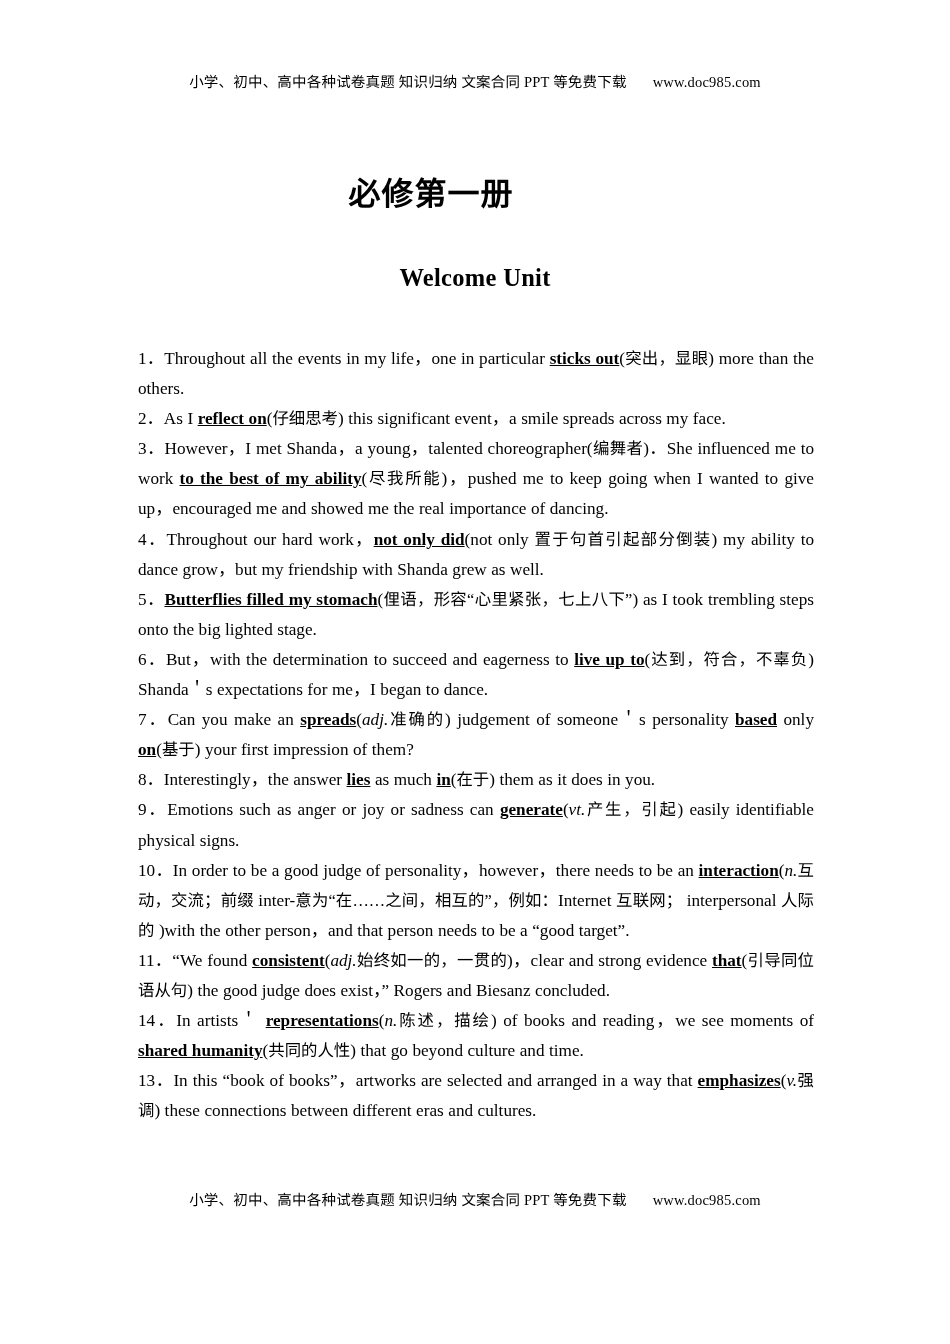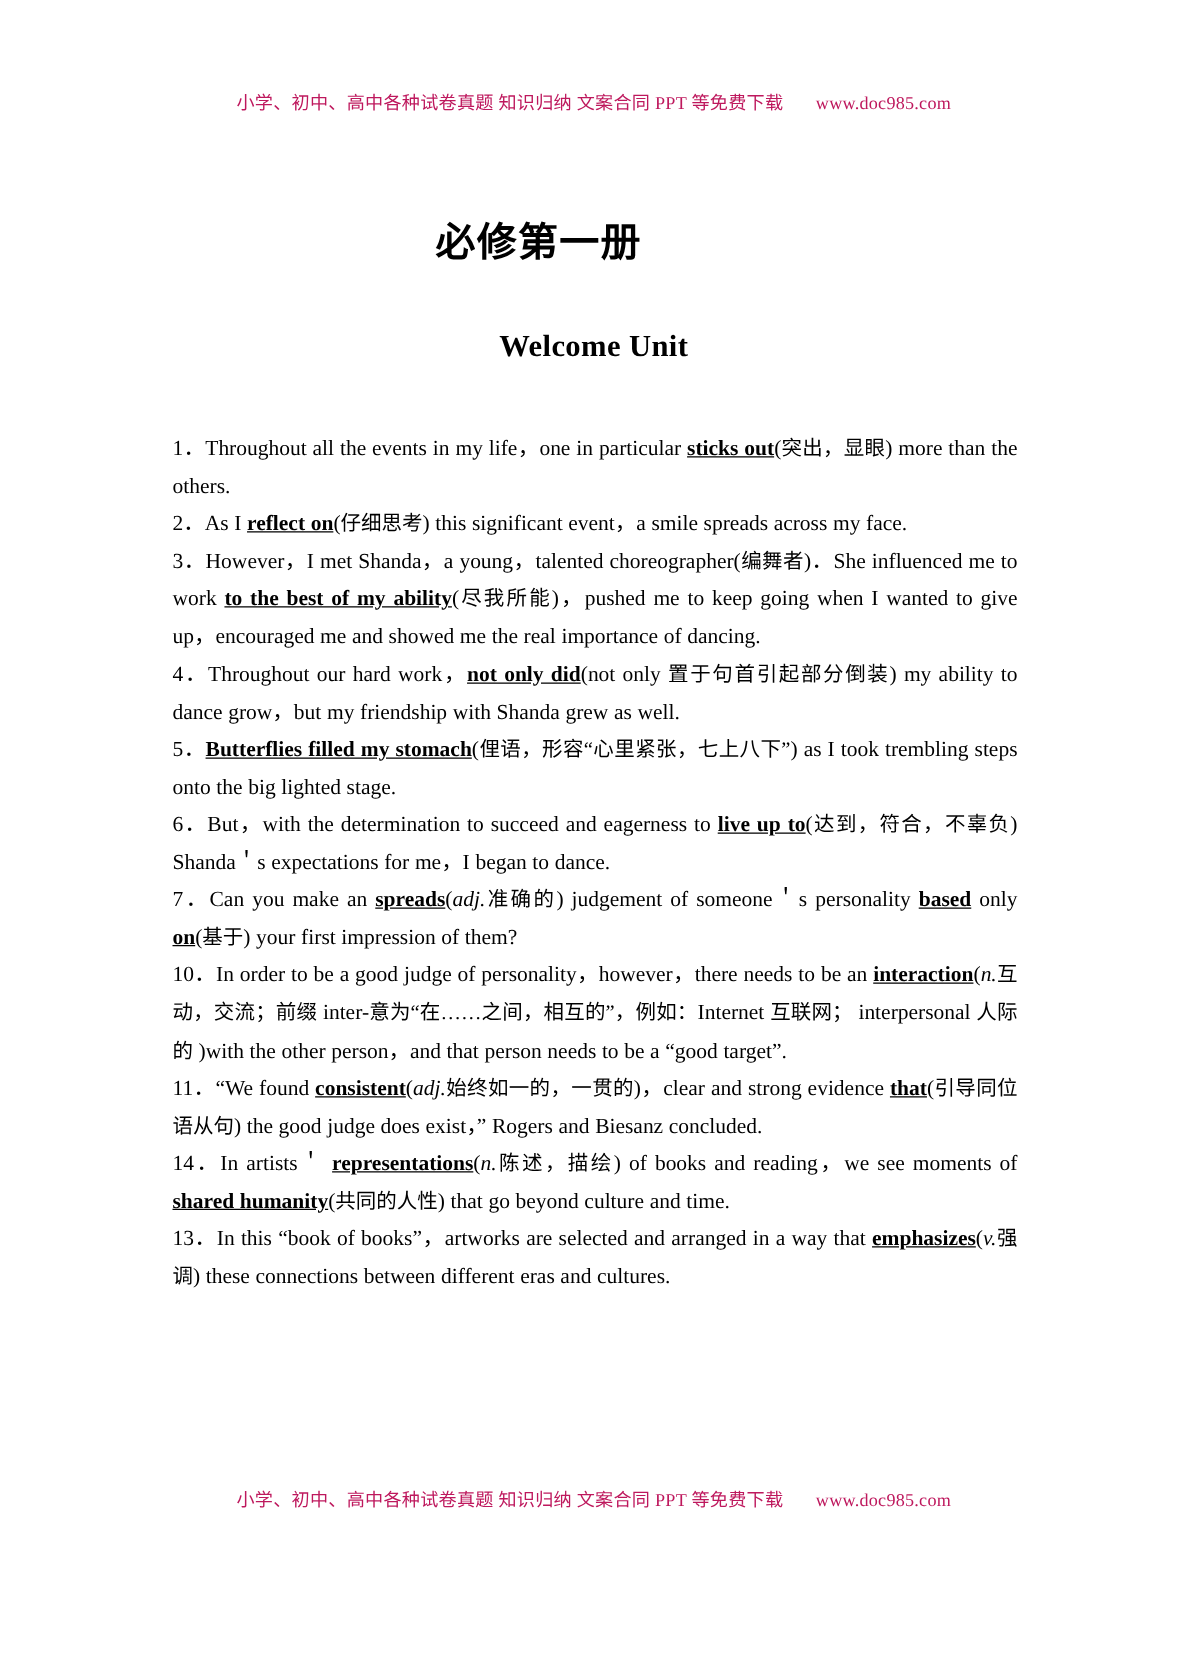--- a/index.html
+++ b/index.html
@@ -25,21 +25,21 @@
   }
 
   
   .running-line {
     position: absolute;
     left: 0;
     width: 950px;
     text-align: center;
     font-size: 14.5px;
     letter-spacing: 0.2px;
-    color: #be185d;
+    color: #000000;
     white-space: nowrap;
   }
   .running-line .gap {
     display: inline-block;
     width: 26px;
   }
   .running-head { top: 70px; }
   .running-foot { top: 1188px; }
 
   
@@ -117,21 +117,23 @@
     <p class="item"><span class="num">3．</span>However，I met Shanda，a young，talented choreographer(<span class="cn">编舞者</span>)．She influenced me to work <b>to the best of my ability</b>(<span class="cn">尽我所能</span>)，pushed me to keep going when I wanted to give up，encouraged me and showed me the real importance of dancing.</p>
 
     <p class="item"><span class="num">4．</span>Throughout our hard work，<b>not only did</b>(not only <span class="cn">置于句首引起部分倒装</span>) my ability to dance grow，but my friendship with Shanda grew as well.</p>
 
     <p class="item"><span class="num">5．</span><b>Butterflies filled my stomach</b>(<span class="cn">俚语，形容“心里紧张，七上八下”</span>) as I took trembling steps onto the big lighted stage.</p>
 
     <p class="item"><span class="num">6．</span>But，with the determination to succeed and eagerness to <b>live up to</b>(<span class="cn">达到，符合，不辜负</span>) Shanda＇s expectations for me，I began to dance.</p>
 
     <p class="item"><span class="num">7．</span>Can you make an <b>spreads</b>(<i class="pos">adj.</i><span class="cn">准确的</span>) judgement of someone＇s personality <b>based</b> only <b>on</b>(<span class="cn">基于</span>) your first impression of them?</p>
 
+    <p class="item"><span class="num">8．</span>Interestingly，the answer <b>lies</b> as much <b>in</b>(<span class="cn">在于</span>) them as it does in you.</p>
 
+    <p class="item"><span class="num">9．</span>Emotions such as anger or joy or sadness can <b>generate</b>(<i class="pos">vt.</i><span class="cn">产生，引起</span>) easily identifiable physical signs.</p>
 
     <p class="item"><span class="num">10．</span>In order to be a good judge of personality，however，there needs to be an <b>interaction</b>(<i class="pos">n.</i><span class="cn">互动，交流；前缀</span> inter-<span class="cn">意为“在……之间，相互的”，例如：</span>Internet <span class="cn">互联网；</span> interpersonal <span class="cn">人际的</span> )with the other person，and that person needs to be a “good target”.</p>
 
     <p class="item"><span class="num">11．</span>“We found <b>consistent</b>(<i class="pos">adj.</i><span class="cn">始终如一的，一贯的</span>)，clear and strong evidence <b>that</b>(<span class="cn">引导同位语从句</span>) the good judge does exist，” Rogers and Biesanz concluded.</p>
 
     <p class="item"><span class="num">14．</span>In artists＇ <b>representations</b>(<i class="pos">n.</i><span class="cn">陈述，描绘</span>) of books and reading，we see moments of <b>shared humanity</b>(<span class="cn">共同的人性</span>) that go beyond culture and time.</p>
 
     <p class="item"><span class="num">13．</span>In this “book of books”，artworks are selected and arranged in a way that <b>emphasizes</b>(<i class="pos">v.</i><span class="cn">强调</span>) these connections between different eras and cultures.</p>
 
 

